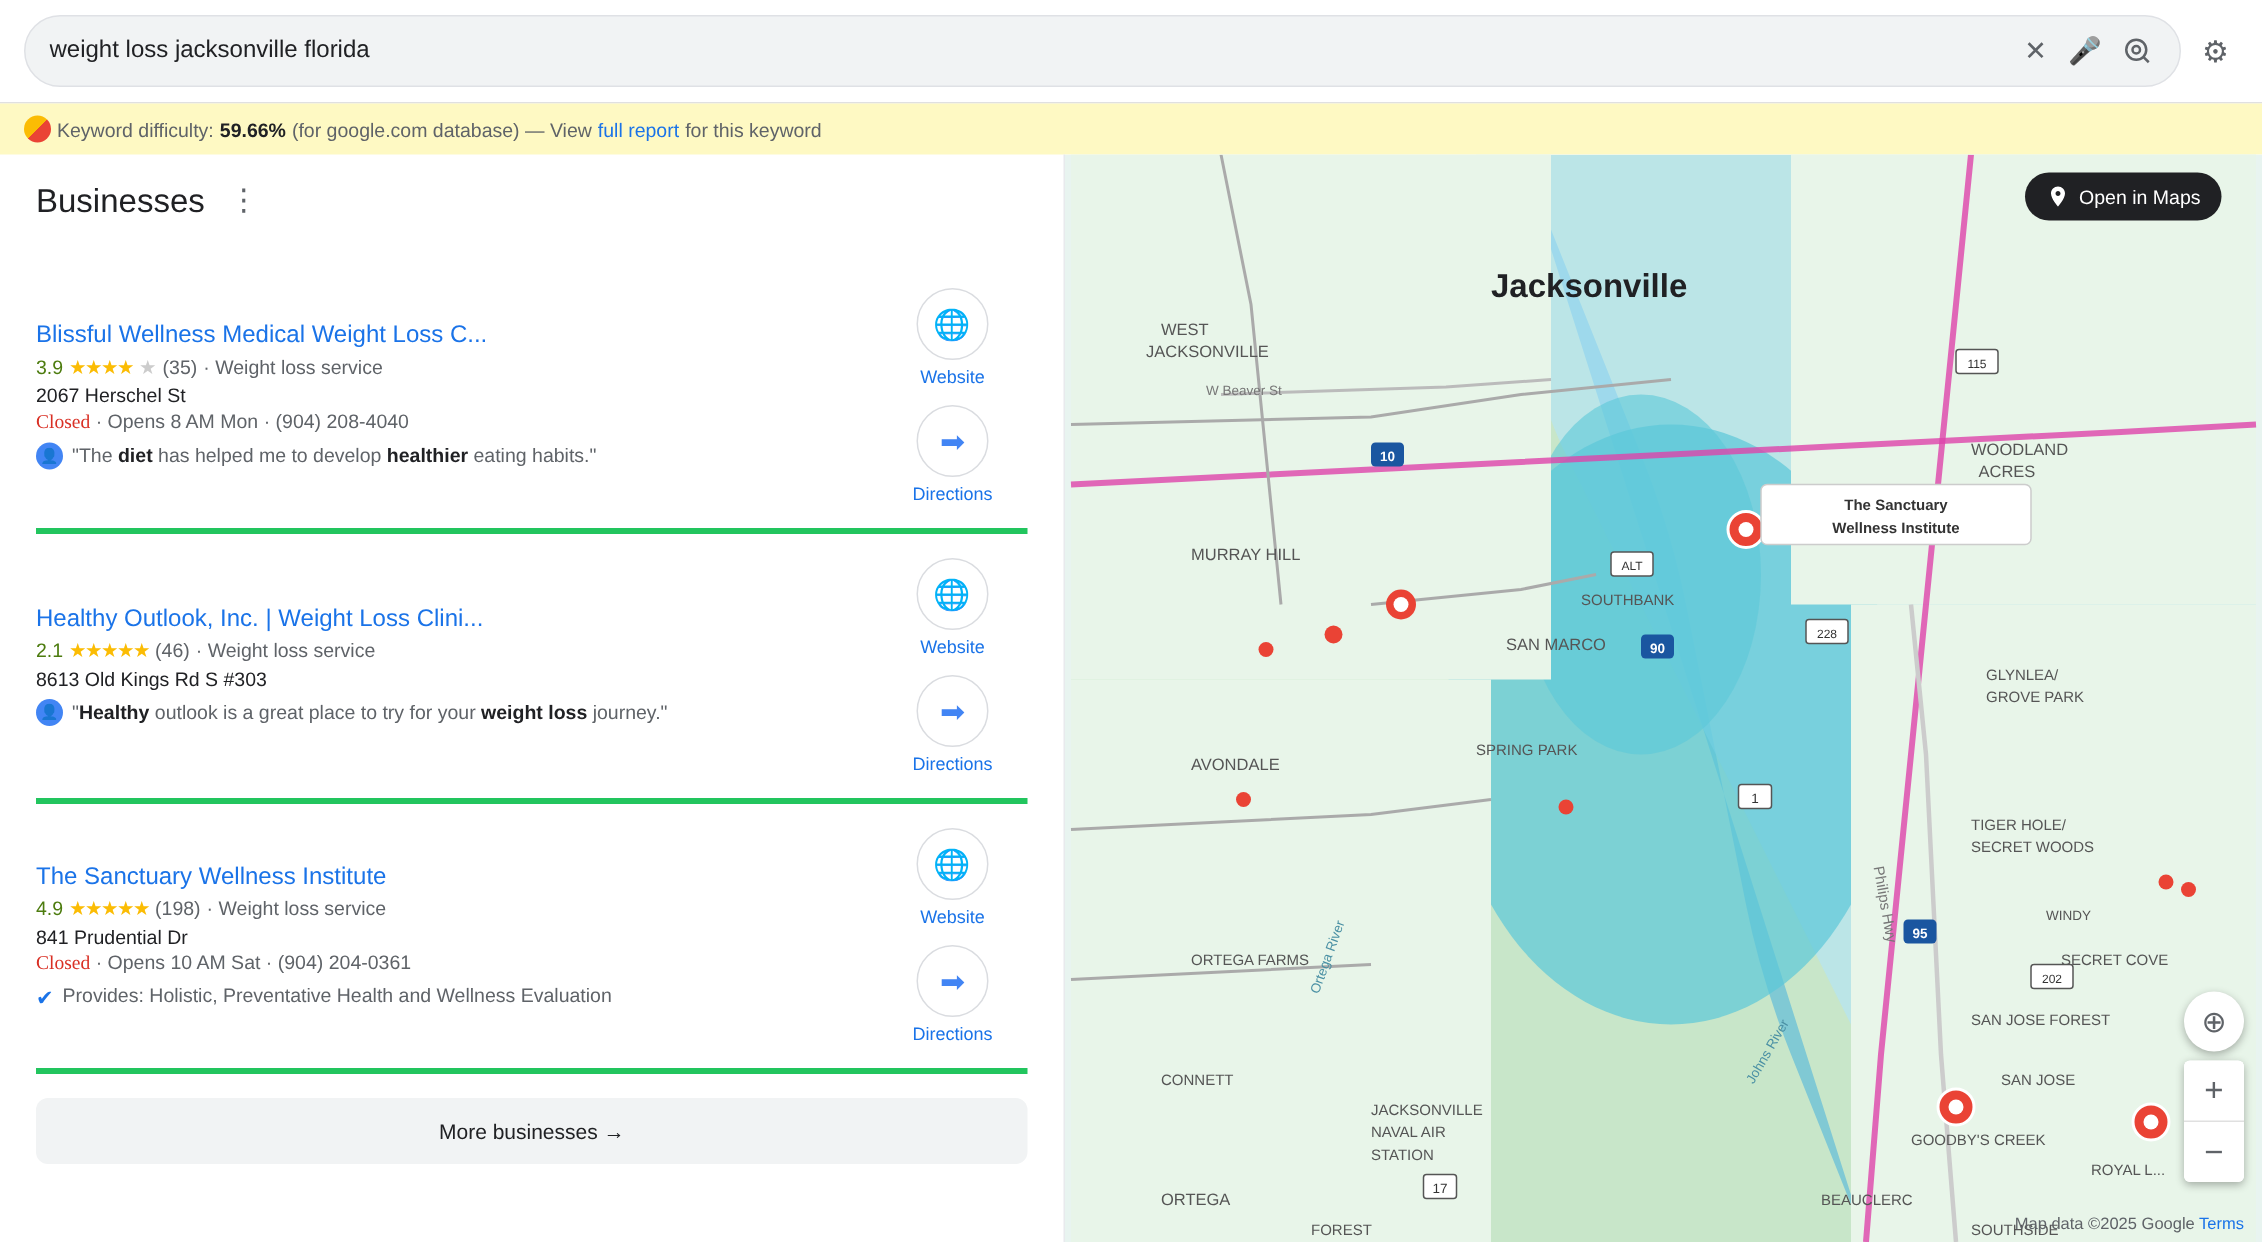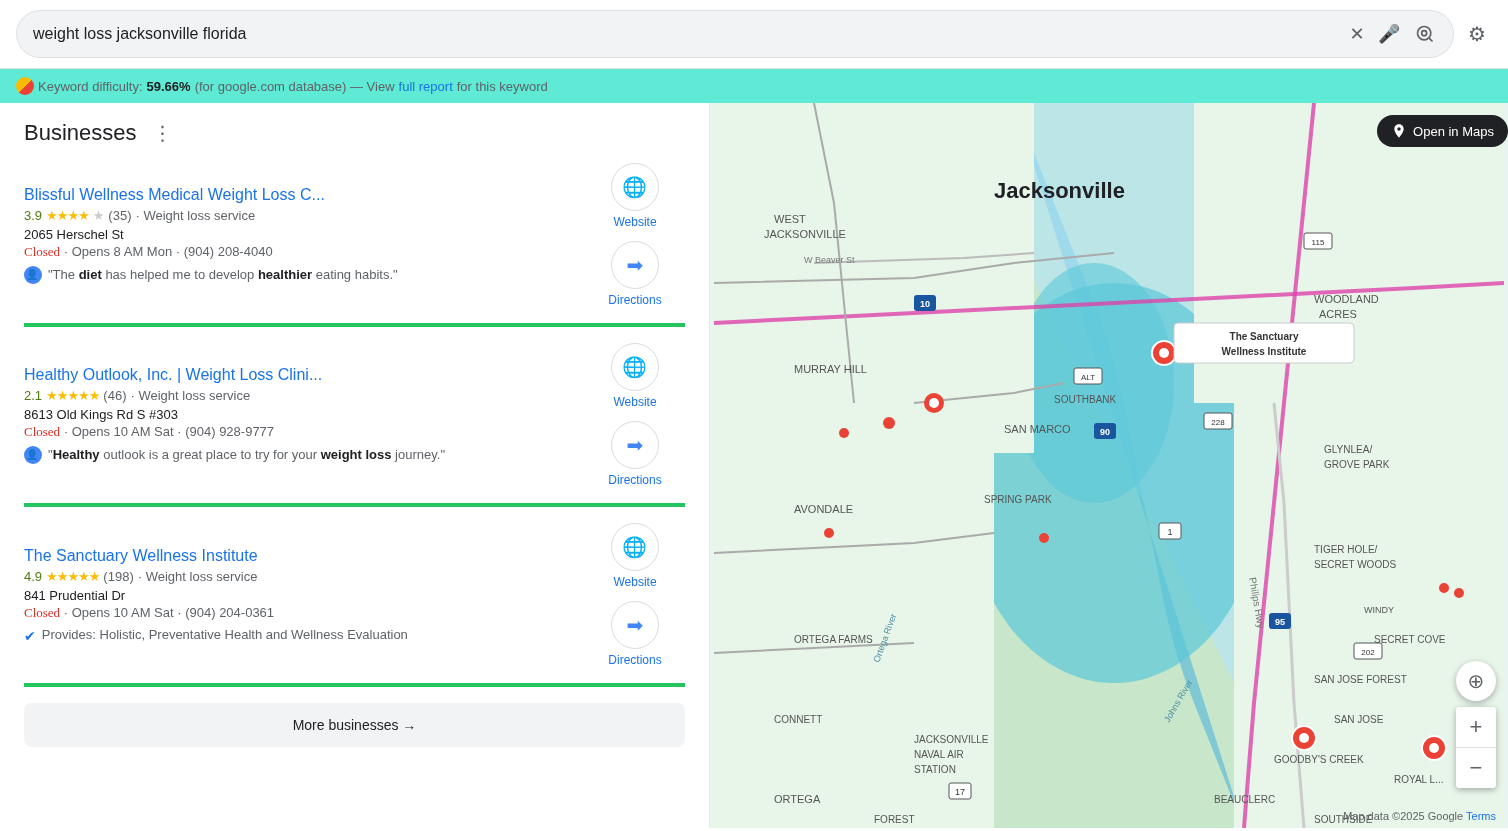--- a/index.html
+++ b/index.html
@@ -50,21 +50,21 @@
       padding: 6px;
     }
 
     .keyword-bar {
       display: flex;
       align-items: center;
       padding: 8px 16px;
       font-size: 13px;
       color: #5f6368;
       gap: 4px;
-      background: #5eead4;
+      background: #fef9c3;
     }
     .keyword-icon {
       width: 18px;
       height: 18px;
       background: linear-gradient(135deg, #fbbc04 50%, #ea4335 50%);
       border-radius: 50%;
       display: inline-block;
       flex-shrink: 0;
     }
     .kd-value { color: #202124; font-weight: bold; }
@@ -79,21 +79,21 @@
       width: 710px;
       overflow-y: auto;
       padding: 16px 24px;
       border-right: 1px solid #e8eaed;
     }
 
     .businesses-header {
       display: flex;
       align-items: center;
       gap: 10px;
-      margin-bottom: 0;
+      margin-bottom: 28px;
     }
     .businesses-title {
       font-size: 22px;
       font-weight: 400;
       color: #202124;
     }
     .more-menu-btn {
       background: none;
       border: none;
       cursor: pointer;
@@ -248,21 +248,21 @@
 
     
     .map-svg {
       width: 100%;
       height: 100%;
     }
 
     .open-in-maps-btn {
       position: absolute;
       top: 12px;
-      right: 0;
+      right: 27px;
       display: flex;
       align-items: center;
       gap: 6px;
       background: #202124;
       color: white;
       border: none;
       border-radius: 24px;
       padding: 8px 14px;
       font-size: 13px;
       cursor: pointer;
@@ -365,21 +365,21 @@
     <div class="business-card">
       <div class="business-info">
         <div class="business-name">Blissful Wellness Medical Weight Loss C...</div>
         <div class="business-rating">
           <span class="rating-num">3.9</span>
           <span class="stars">★★★★</span>
             <span class="star-empty">★</span>
           <span class="review-count">(35)</span>
           <span class="business-type">· <span>Weight loss service</span></span>
         </div>
-        <div class="business-address">2065 Herschel St</div>
+        <div class="business-address">2067 Herschel St</div>
         <div class="business-status">
           <span class="status-closed">Closed</span>
           <span class="status-hours"> · <span>Opens 8 AM Mon</span> · </span>
           <span class="status-hours">(904) 208-4040</span>
         </div>
         <div class="business-review">
           <div class="review-avatar">👤</div>
           <div class="review-text">
             "The <b>diet</b> has helped me to develop <b>healthier</b> eating habits."
           </div>
@@ -404,25 +404,20 @@
     <div class="business-card">
       <div class="business-info">
         <div class="business-name">Healthy Outlook, Inc. | Weight Loss Clini...</div>
         <div class="business-rating">
           <span class="rating-num">2.1</span>
           <span class="stars">★★★★★</span>
           <span class="review-count">(46)</span>
           <span class="business-type">· <span>Weight loss service</span></span>
         </div>
         <div class="business-address">8613 Old Kings Rd S #303</div>
-        <div class="business-status">
-          <span class="status-closed">Closed</span>
-          <span class="status-hours"> · <span>Opens 10 AM Sat</span> · </span>
-          <span class="status-hours">(904) 928-9777</span>
-        </div>
         <div class="business-review">
           <div class="review-avatar">👤</div>
           <div class="review-text">
             "<b>Healthy</b> outlook is a great place to try for your <b>weight loss</b> journey."
           </div>
         </div>
       </div>
       <div class="action-buttons">
         <button class="action-btn">
           <div class="action-btn-circle">

